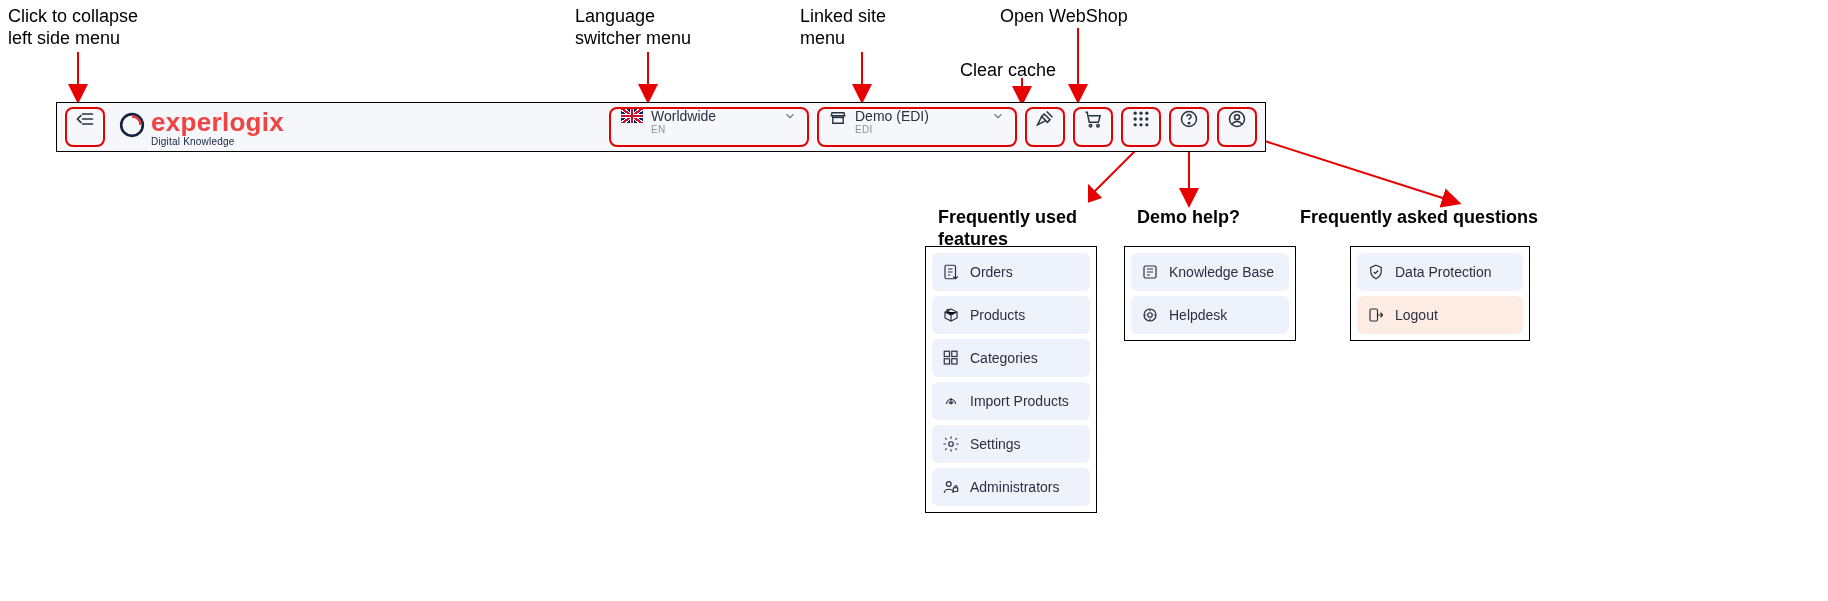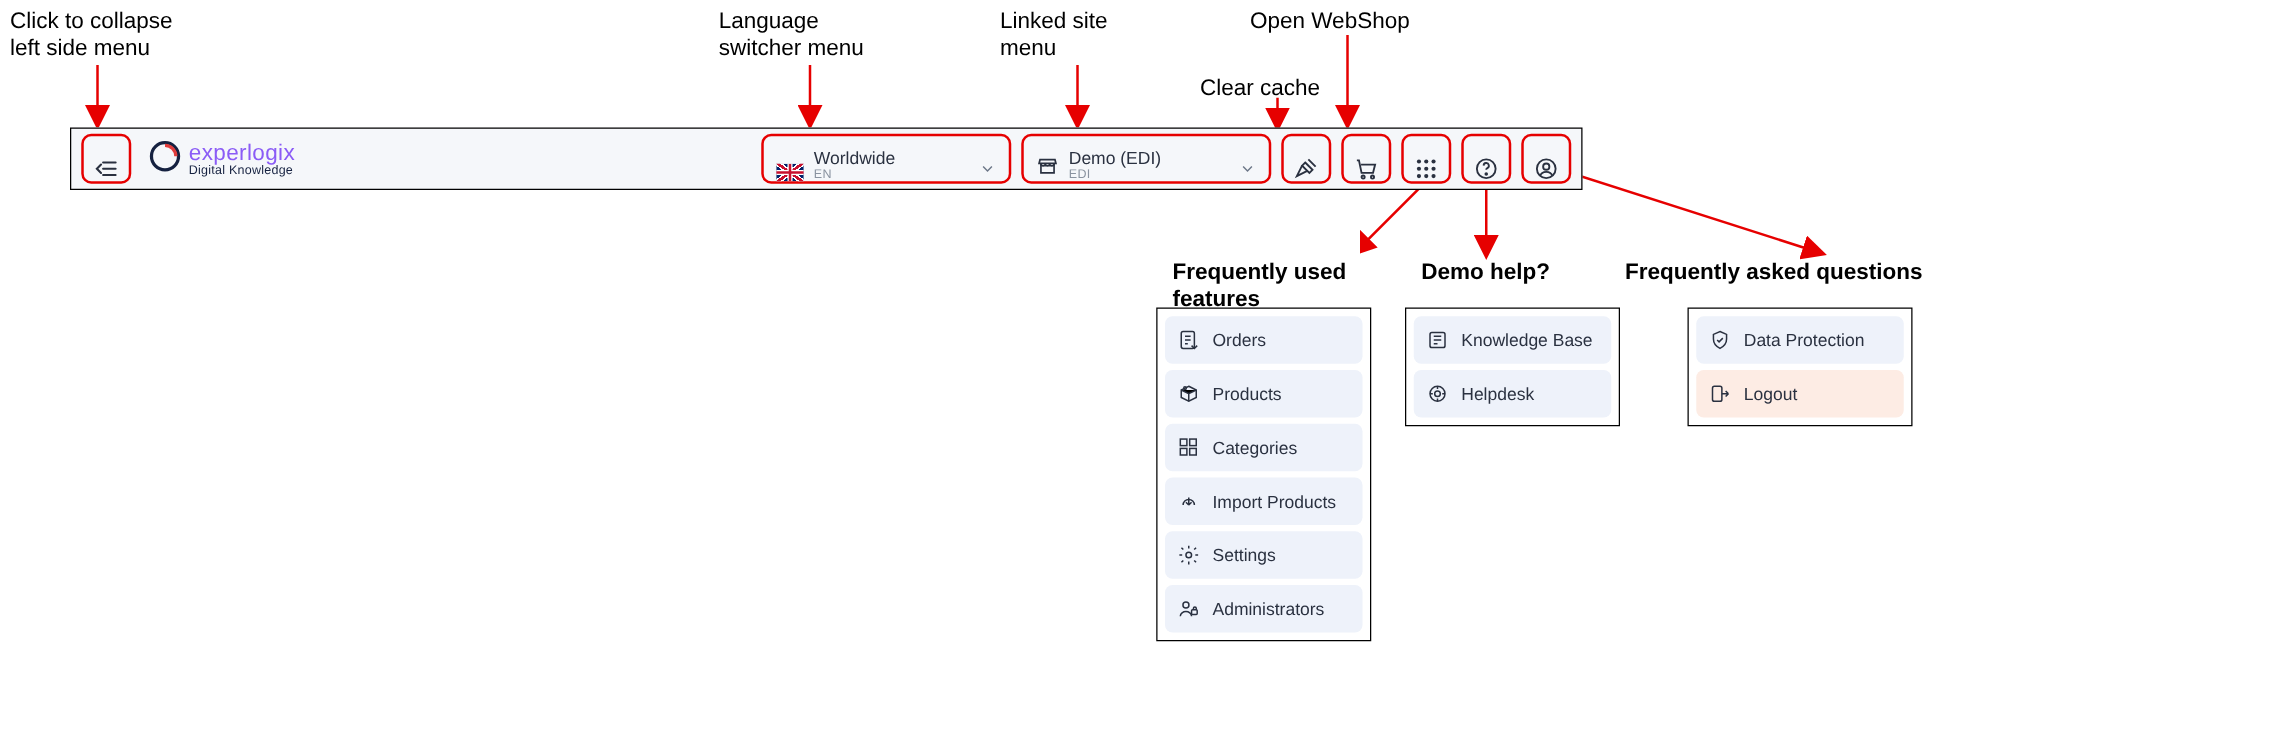--- a/index.html
+++ b/index.html
@@ -1,28 +1,28 @@
 <!DOCTYPE html>
 <html><head>
 <meta charset="utf-8">
 <style>
   html,body{margin:0;padding:0;font-family:Arial,Helvetica,sans-serif;background:#fff;width:1828px;color:#000}
   *{box-sizing:border-box}
   .root{position:relative;width:1828px;height:601px}
   .annot{position:absolute;font-size:18px;line-height:1.2}
   .annot.bold{font-weight:700}
   .header{position:absolute;left:56px;top:102px;width:1210px;height:50px;border:1px solid #000;background:#f5f7fa;display:flex;align-items:center;padding:0 8px;gap:8px}
-  .hbtn{height:40px;display:flex;align-items:flex-end;border:2px solid #e60000;border-radius:8px;background:transparent}
+  .hbtn{height:40px;display:flex;align-items:flex-start;border:2px solid #e60000;border-radius:8px;background:transparent}
   .icon-btn{width:40px;justify-content:center;color:#2a3140}
   .pill{min-width:200px;padding:0 10px;gap:8px;color:#2a3140;font-size:14px}
   .pill .sub{font-size:10px;color:#8a93a0;letter-spacing:.3px}
   .chev{margin-left:auto;color:#6b7687}
   .logo{display:flex;align-items:center;gap:6px;margin-left:6px;margin-right:auto}
   .logo-mark svg{width:26px;height:26px}
-  .logo-text{font-size:18px;font-weight:400;color:#8b5cf6;letter-spacing:.3px}
+  .logo-text{font-size:26px;font-weight:700;color:#ef4444;letter-spacing:.3px}
   .logo-sub{font-size:10px;color:#152140;letter-spacing:.2px;margin-top:-2px}
   .flag{width:22px;height:14px;position:relative;overflow:hidden;flex:0 0 auto}
   .flag .bg{position:absolute;inset:0;background:#012169}
   .flag .d1,.flag .d2{position:absolute;inset:-4px;background:linear-gradient(36deg,transparent 44%,#fff 44%,#fff 56%,transparent 56%)}
   .flag .d2{background:linear-gradient(-36deg,transparent 44%,#fff 44%,#fff 56%,transparent 56%)}
   .flag .r1,.flag .r2{position:absolute;inset:-4px;background:linear-gradient(36deg,transparent 47%,#c8102e 47%,#c8102e 53%,transparent 53%)}
   .flag .r2{background:linear-gradient(-36deg,transparent 47%,#c8102e 47%,#c8102e 53%,transparent 53%)}
   .flag .hv{position:absolute;inset:0;background:linear-gradient(#fff,#fff) center/100% 4px no-repeat,linear-gradient(#fff,#fff) center/4px 100% no-repeat}
   .flag .hv-r{position:absolute;inset:0;background:linear-gradient(#c8102e,#c8102e) center/100% 2px no-repeat,linear-gradient(#c8102e,#c8102e) center/2px 100% no-repeat}
   .panel{position:absolute;border:1px solid #000;padding:6px;display:flex;flex-direction:column;gap:5px;background:#fff}

